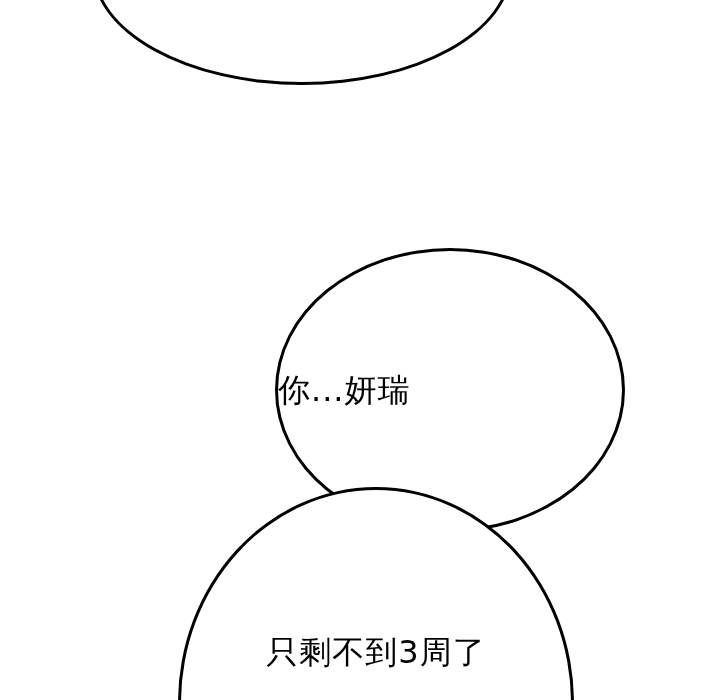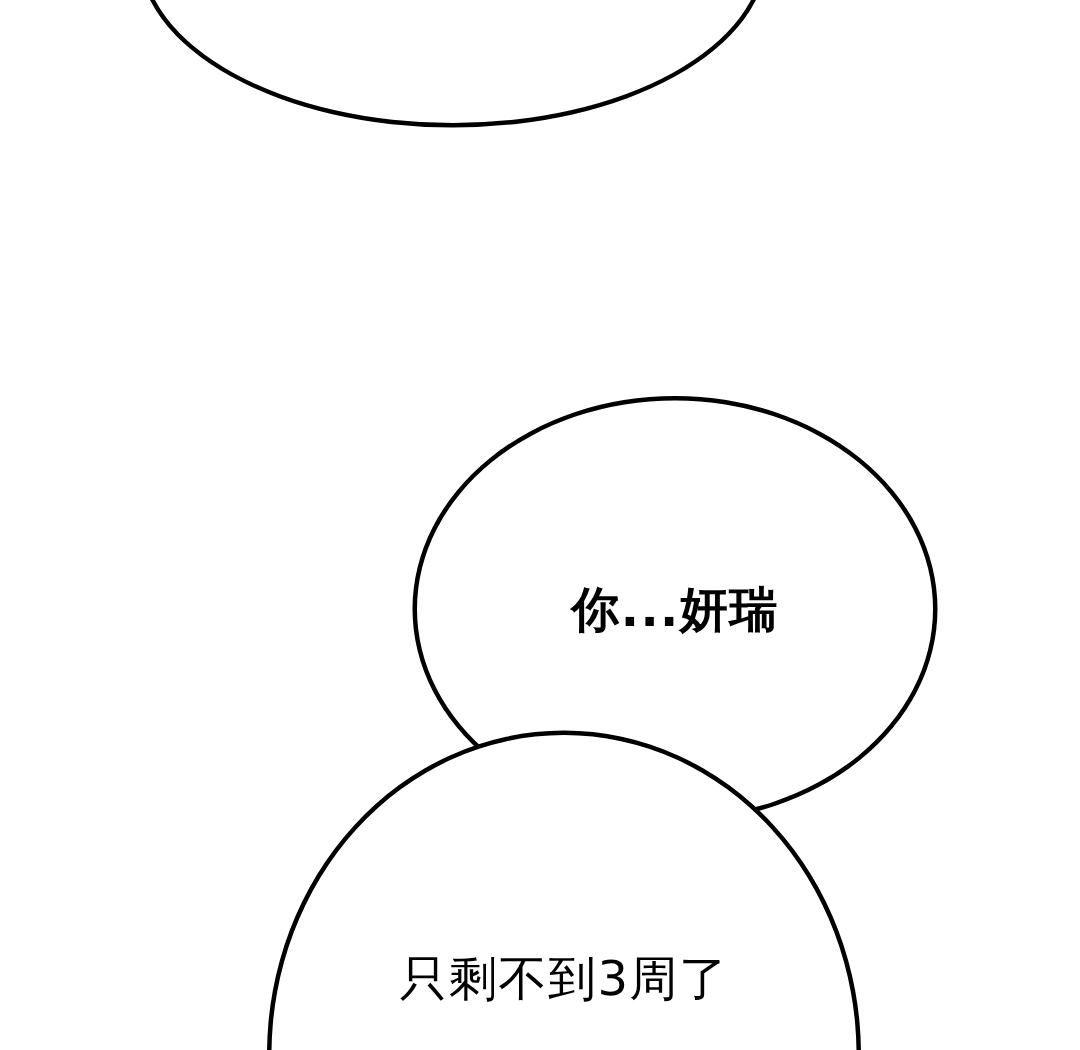--- a/index.html
+++ b/index.html
@@ -22,27 +22,25 @@
     border-radius: 50%;
   }
   .bubble-top {
     left: 92px;
     top: -149px;
     width: 420px;
     height: 234px;
   }
   .bubble-middle {
     left: 275px;
-    top: 264px;
+    top: 248px;
     width: 350px;
     height: 284px;
     display: flex;
     align-items: center;
-    justify-content: center;
-    font-weight: bold;
   }
   .bubble-bottom {
     left: 178px;
     top: 487px;
     width: 396px;
     height: 432px;
   }
   .speech-text {
     color: #000000;
     font-size: 32px;

